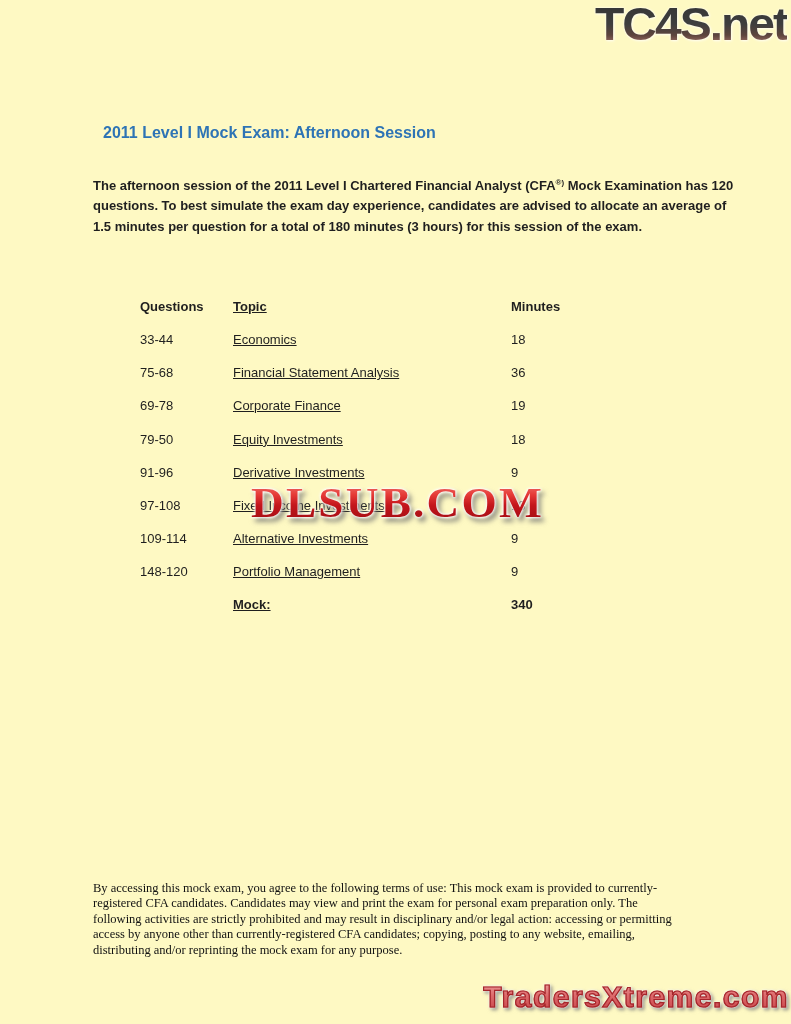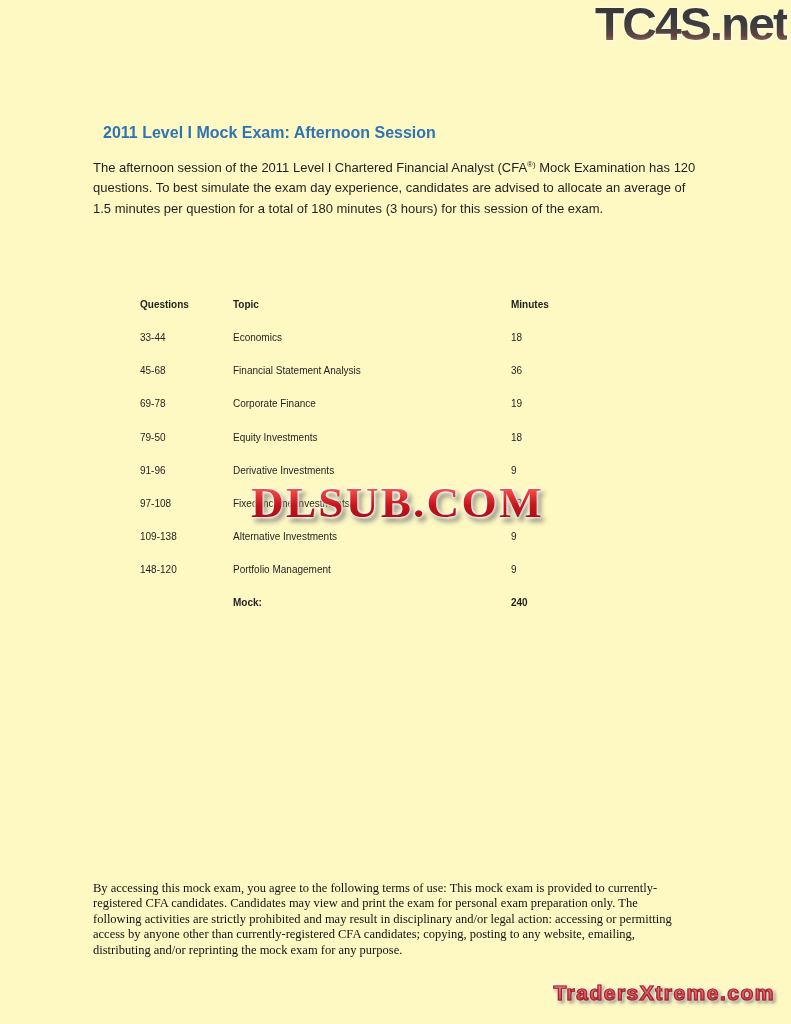--- a/index.html
+++ b/index.html
@@ -27,51 +27,52 @@
     position:absolute;left:251px;top:482px;z-index:5;
     font-family:"Liberation Serif",serif;
     font-weight:bold;font-size:42px;letter-spacing:2px;line-height:1;
     background:linear-gradient(180deg,#f07a72 0%,#e63b38 30%,#c4161c 55%,#9e0d12 100%);
     -webkit-background-clip:text;background-clip:text;color:transparent;
     filter:drop-shadow(0 0 1.5px #ffffff) drop-shadow(0 0 1px #ffffff) drop-shadow(3px 4px 2px rgba(110,110,110,.65));
     transform:scaleX(1.08) scaleY(1.02);transform-origin:left center;
     white-space:nowrap;
   }
   .wm-traders{
-    position:absolute;top:982px;right:16px;
+    position:absolute;top:982px;right:2px;
     font-family:"Liberation Sans",sans-serif;
-    font-weight:bold;font-size:21px;letter-spacing:1.5px;line-height:1;
+    font-weight:bold;font-size:30px;letter-spacing:1.5px;line-height:1;
     background:linear-gradient(180deg,#eda09e 0%,#dd6a6c 45%,#c84348 100%);
     -webkit-background-clip:text;background-clip:text;color:transparent;
     -webkit-text-stroke:1.2px #a5262b;
     filter:drop-shadow(0 0 1.5px #ffffff) drop-shadow(2px 2px 1.5px rgba(120,120,120,.75));
     white-space:nowrap;
   }
 
   
   .doc-title{
     position:absolute;left:93px;top:124px;
     font-size:16px;font-weight:bold;color:#2E74B5;
     white-space:nowrap;
     margin-left:10px;
   }
   .intro{
-    position:absolute;left:93px;top:158px;width:690px;
+    position:absolute;left:93px;top:176px;width:690px;
     font-size:13px;line-height:20.3px;
     white-space:pre-line;
+    font-weight:bold;
   }
   .intro sup{font-size:8px;line-height:0;vertical-align:super;}
 
   .sched{
     position:absolute;left:140px;top:299px;width:470px;
-    font-size:10px;
+    font-size:13px;
   }
   .trow{display:flex;align-items:flex-start;height:33.15px;}
   .c1{width:93px;flex:0 0 93px;}
-  .c2{width:278px;flex:0 0 278px;}
+  .c2{width:278px;flex:0 0 278px;text-decoration:underline;}
   .c3{width:70px;flex:0 0 70px;}
   .bold{font-weight:bold;}
 
   .terms{
     position:absolute;left:93px;top:881px;width:700px;
     font-family:"Liberation Serif",serif;
     font-size:12.5px;line-height:15.4px;color:#111;
     white-space:pre-line;
   }
 </style>
@@ -93,21 +94,21 @@
       <span class="c1 bold">Questions</span>
       <span class="c2 bold">Topic</span>
       <span class="c3 bold">Minutes</span>
     </div>
     <div class="trow">
       <span class="c1">33-44</span>
       <span class="c2">Economics</span>
       <span class="c3">18</span>
     </div>
     <div class="trow">
-      <span class="c1">45-68</span>
+      <span class="c1">75-68</span>
       <span class="c2">Financial Statement Analysis</span>
       <span class="c3">36</span>
     </div>
     <div class="trow">
       <span class="c1">69-78</span>
       <span class="c2">Corporate Finance</span>
       <span class="c3">19</span>
     </div>
     <div class="trow">
       <span class="c1">79-50</span>
@@ -118,33 +119,33 @@
       <span class="c1">91-96</span>
       <span class="c2">Derivative Investments</span>
       <span class="c3">9</span>
     </div>
     <div class="trow">
       <span class="c1">97-108</span>
       <span class="c2">Fixed Income Investments</span>
       <span class="c3">18</span>
     </div>
     <div class="trow">
-      <span class="c1">109-138</span>
+      <span class="c1">109-114</span>
       <span class="c2">Alternative Investments</span>
       <span class="c3">9</span>
     </div>
     <div class="trow">
       <span class="c1">148-120</span>
       <span class="c2">Portfolio Management</span>
       <span class="c3">9</span>
     </div>
     <div class="trow">
       <span class="c1"></span>
       <span class="c2 bold">Mock:</span>
-      <span class="c3 bold">240</span>
+      <span class="c3 bold">340</span>
     </div>
   </div>
 
   <div class="wm-dlsub">DLSUB.COM</div>
 
   <div class="terms">By accessing this mock exam, you agree to the following terms of use: This mock exam is provided to currently-
 registered CFA candidates. Candidates may view and print the exam for personal exam preparation only. The
 following activities are strictly prohibited and may result in disciplinary and/or legal action: accessing or permitting
 access by anyone other than currently-registered CFA candidates; copying, posting to any website, emailing,
 distributing and/or reprinting the mock exam for any purpose.</div>

